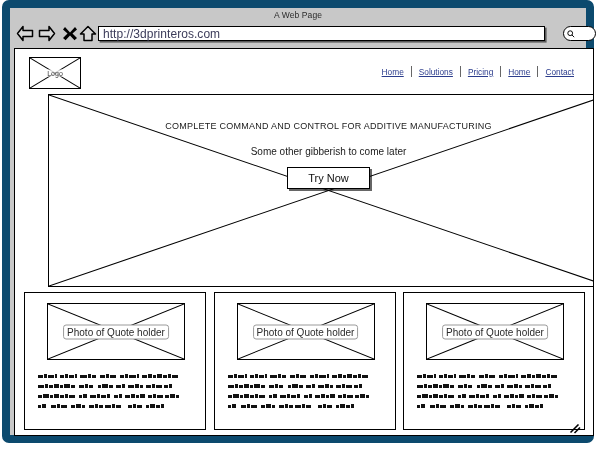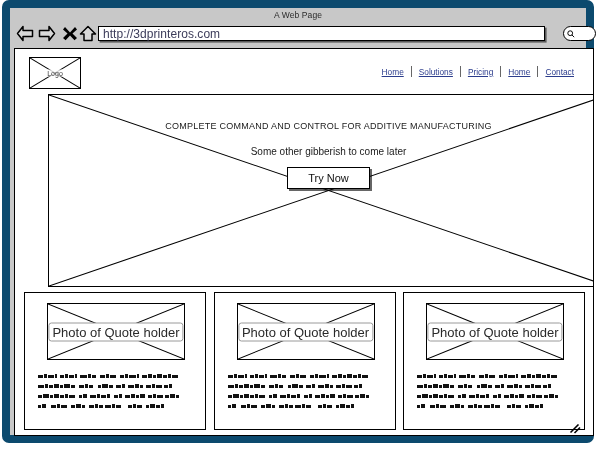--- a/index.html
+++ b/index.html
@@ -212,21 +212,21 @@
     border: 1.6px solid #000;
     box-sizing: border-box;
   }
   .card-photo-label {
     position: absolute;
     left: 50%; top: 50%;
     transform: translate(-50%,-50%);
     background: #fff;
     border: 0.8px solid #9a9a9a;
     border-radius: 3px;
-    font-size: 13px;
+    font-size: 10px;
     color: #2a2a2a;
     padding: 1px 3px;
     white-space: nowrap;
   }
   .card-scribble {
     position: absolute;
     left: 11px; top: 80px;
     width: 160px;
   }
   .card-scribble svg { display: block; }

